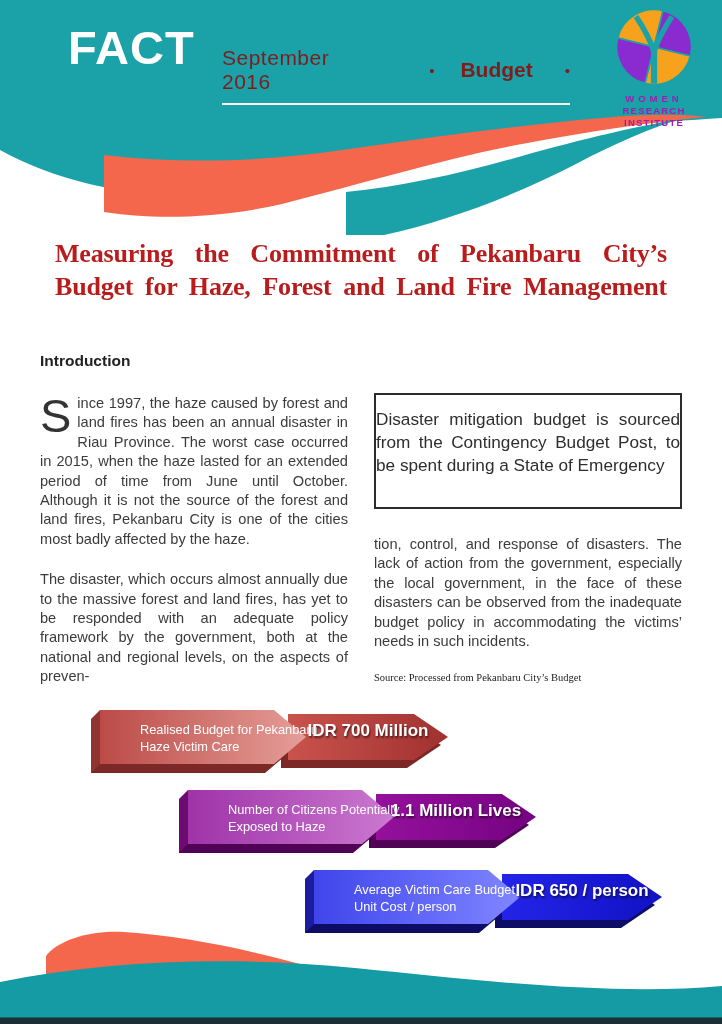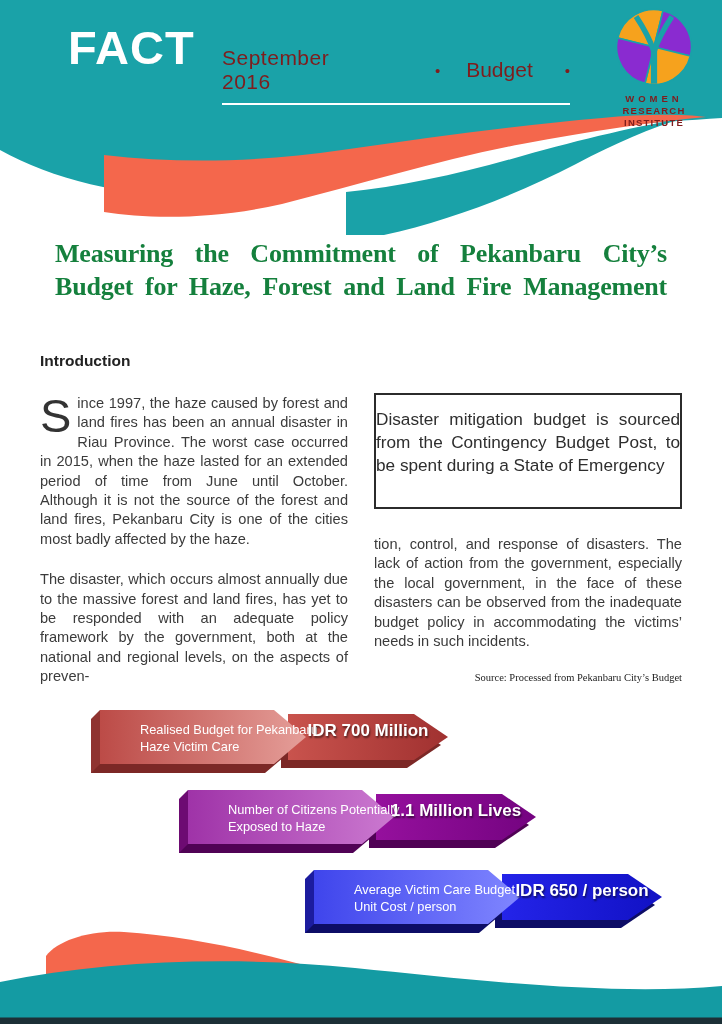--- a/index.html
+++ b/index.html
@@ -16,56 +16,56 @@
   .brand .fact{font-size:47px;font-weight:700;line-height:1.0;letter-spacing:1px;}
   .brand .sheet{font-size:35px;font-weight:400;line-height:1.0;letter-spacing:3px;margin-top:2px;}
   .issue-row{
     position:absolute;left:222px;top:46px;width:348px;
     border-bottom:2px solid #fff;padding-bottom:9px;
     display:flex;align-items:center;color:#7f1d1d;
   }
   .issue-date{font-size:21px;font-weight:300;letter-spacing:0.5px;}
   .dot{font-size:15px;}
   .dot.d1{margin-left:62px;}
-  .category{font-size:21px;font-weight:400;margin-left:26px;}
+  .category{font-size:21px;font-weight:700;margin-left:26px;}
   .dot.d2{margin-left:32px;}
 
   
   .logo{position:absolute;right:14px;top:8px;width:108px;text-align:center;}
   .logo .mark{display:inline-block;}
-  .logo .word{margin-top:3px;color:#7f1d1d;font-weight:700;line-height:1.25;}
+  .logo .word{margin-top:3px;color:#a21caf;font-weight:700;line-height:1.25;}
   .logo .w1{font-size:9.5px;letter-spacing:4px;}
   .logo .w2,.logo .w3{font-size:9.5px;letter-spacing:1.2px;}
 
   
   .title{
     position:absolute;left:55px;top:238px;width:612px;
     font-family:"Liberation Serif","DejaVu Serif",serif;
-    font-weight:700;font-size:26px;line-height:1.26;color:#15803d;
+    font-weight:700;font-size:26px;line-height:1.26;color:#b91c1c;
     letter-spacing:-0.2px;
   }
   .title-line{display:block;text-align:justify;text-align-last:justify;}
 
   
   .col{position:absolute;top:352px;width:308px;color:#3b3b3b;}
   .col-left{left:40px;}
   .col-right{left:374px;}
   .intro-h{font-size:15.5px;font-weight:700;color:#222;margin:0 0 24px 0;}
   .para{font-size:14.6px;line-height:1.33;text-align:justify;margin:0 0 21px 0;}
   .dropcap{
     float:left;font-size:47px;line-height:0.82;font-weight:400;color:#333;
     padding:3px 6px 0 0;
   }
   .callout{
     margin-top:41px;border:2px solid #2b2b2b;padding:13px 0;
     font-size:17.2px;line-height:1.33;color:#2e2e2e;text-align:justify;
     margin-bottom:26px;min-height:86px;
   }
   .source{
-    margin-top:14px;text-align:right;
+    margin-top:14px;
     font-family:"Liberation Serif","DejaVu Serif",serif;
     font-size:10.5px;color:#222;
   }
 
   
   .banner{position:absolute;width:375px;height:72px;}
   .banner svg{position:absolute;left:0;top:0;}
   .b-label{
     position:absolute;left:24px;top:5px;width:178px;height:50px;
     display:flex;align-items:center;color:#fff;font-size:12.8px;line-height:1.35;margin-left:28px;

